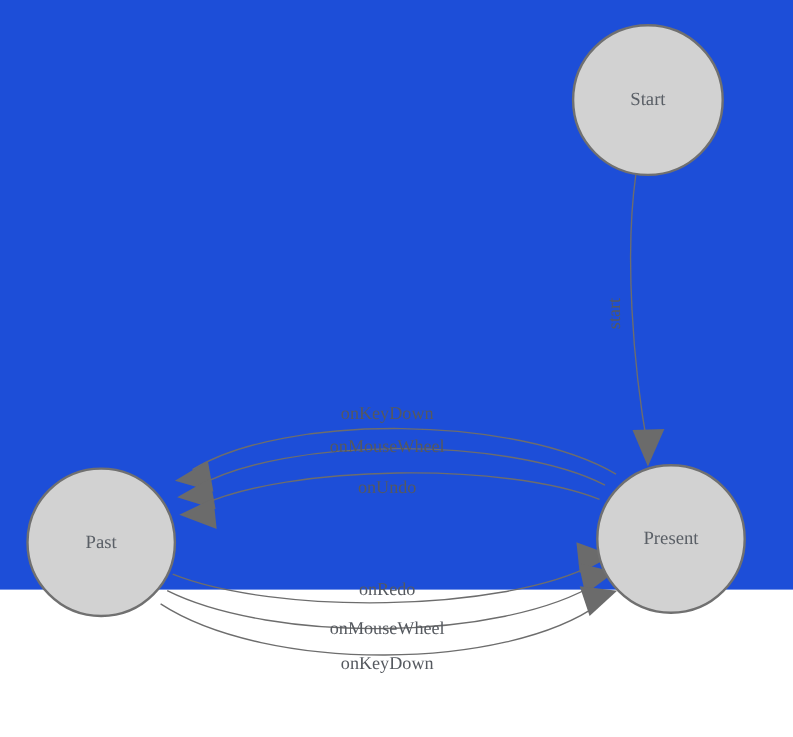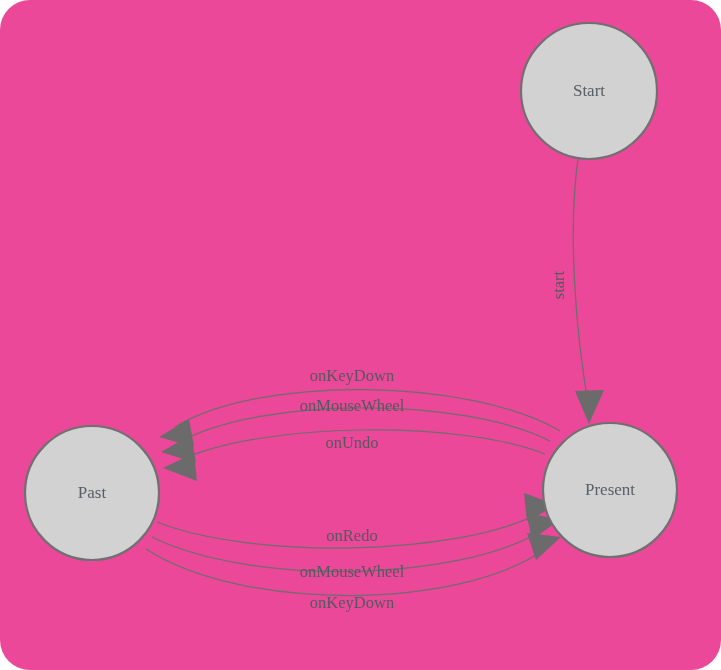--- a/index.html
+++ b/index.html
@@ -10,23 +10,22 @@
   }
   body {
     width: 721px;
     height: 670px;
     font-family: "Liberation Serif", "DejaVu Serif", serif;
     overflow: hidden;
   }
   #diagram-root {
     position: relative;
     width: 721px;
-    height: 670px;
-    background: #ec4899;
-    border-radius: 30px;
+    height: 536px;
+    background: #1d4ed8;
   }
   svg#state-diagram {
     display: block;
     width: 721px;
     height: 670px;
   }
   .node-circle {
     fill: #d2d2d2;
     stroke: #707070;
     stroke-width: 2.2;

